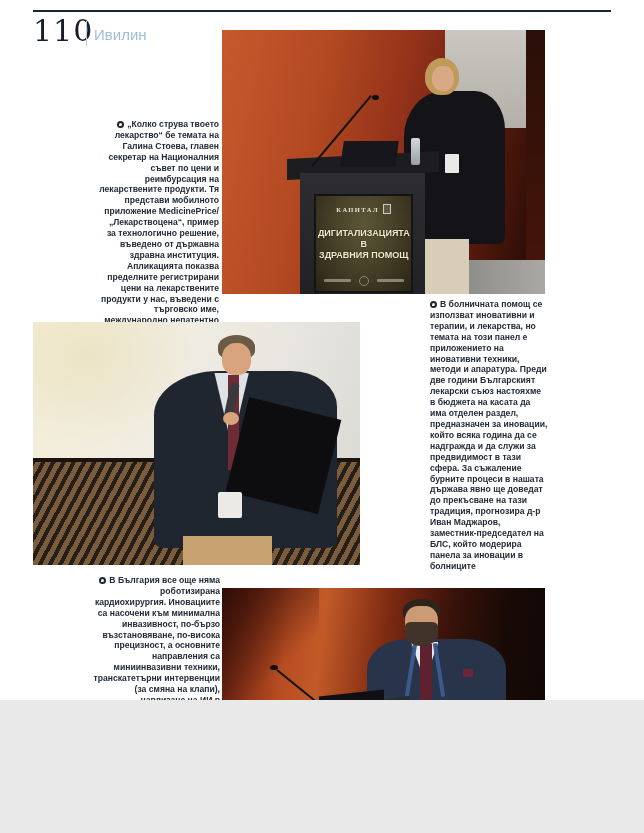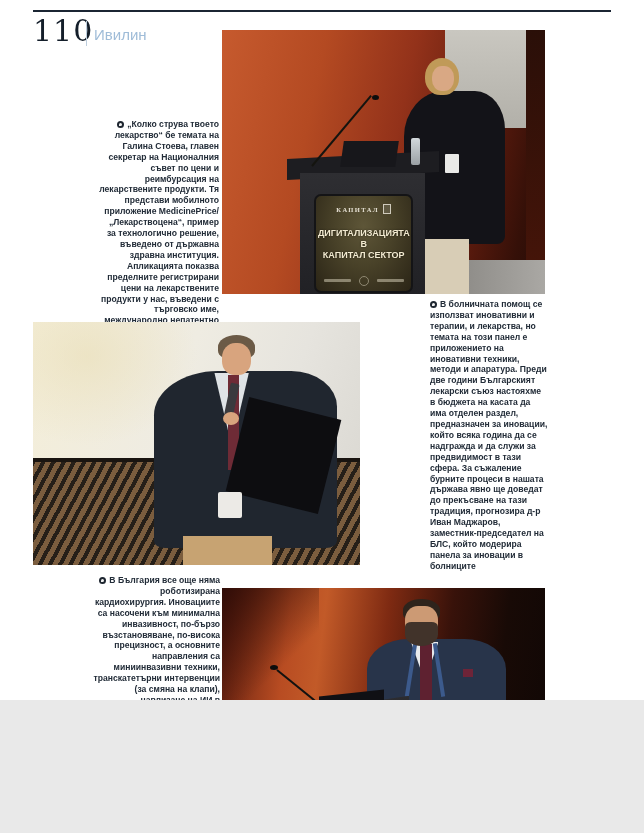--- a/index.html
+++ b/index.html
@@ -44,21 +44,21 @@
   .p1-laptop{left:37%;top:42%;width:17%;height:10%;background:#17171b;transform:skewX(-8deg);}
   .p1-bottle{left:58.5%;top:41%;width:2.8%;height:10%;background:linear-gradient(#d2d8dc,#9aa0a4);border-radius:2px;}
   .w-hair{left:63%;top:10.5%;width:10.5%;height:14%;background:#c09a58;border-radius:50% 50% 45% 45%;}
   .w-face{left:65%;top:13.5%;width:6.8%;height:9.5%;background:#d9a884;border-radius:45%;}
   .w-blazer{left:56.5%;top:23%;width:31%;height:58%;background:#131318;border-radius:40% 30% 8% 8%/30% 25% 5% 5%;}
   .w-badge{left:69%;top:47%;width:4.5%;height:7%;background:#e9e9e7;border-radius:1px;}
   .w-pants{left:62.5%;top:79%;width:14%;height:21%;background:#d8cdb6;}
   .podium1-body{left:24%;top:54%;width:39%;height:46%;background:linear-gradient(180deg,#2e2e32,#212125);}
   .podium1-top{left:20%;top:47.5%;width:47%;height:8%;background:#1d1d21;transform:skewY(-3deg);}
   .podium-screen{border:2px solid #141416;}
-  .p1-screen{left:28.5%;top:62%;width:29.5%;height:36%;background:radial-gradient(ellipse at 50% 32%,#5e5638 0%,#484128 45%,#2a2416 100%);border-radius:7px;}
+  .p1-screen{left:28.5%;top:62%;width:29.5%;height:36%;background:radial-gradient(ellipse at 50% 32%,#5e5638 0%,#484128 45%,#2a2416 100%);}
   .brand-row{position:absolute;left:0;right:0;top:9%;display:flex;justify-content:center;align-items:center;gap:4px;}
   .brand-row .brand-word{position:static;color:#e6e1d4;font-family:"Liberation Serif",serif;
     font-weight:bold;font-size:6.5px;letter-spacing:1.4px;}
   .brand-sq{position:static;width:6px;height:8px;border:1px solid #cfcabc;background:rgba(255,255,255,.12);}
   .screen-title{position:absolute;left:2%;right:2%;top:34%;text-align:center;color:#f2ead0;
     font-weight:bold;font-size:9px;line-height:1.2;text-shadow:0 0 2px rgba(0,0,0,.6);}
   .partner-row{position:absolute;left:8%;right:8%;bottom:6%;height:9%;display:flex;
     justify-content:space-between;align-items:center;opacity:.55;}
   .partner-row i{position:static;display:block;width:34%;height:3px;background:#cfc8b2;border-radius:1px;}
   .partner-row b{position:static;display:block;width:8px;height:8px;border-radius:50%;border:1px solid #cfc8b2;}
@@ -126,21 +126,21 @@
     <div class="p1-bottle"></div>
     <div class="p1-micarm"></div>
     <div class="p1-michead"></div>
     <div class="p1-screen podium-screen">
       <div class="brand-row">
         <span class="brand-word">КАПИТАЛ</span>
         <span class="brand-sq"></span>
       </div>
       <div class="screen-title">
         <div style="position:static;">ДИГИТАЛИЗАЦИЯТА В</div>
-        <div style="position:static;">КАПИТАЛ СЕКТОР</div>
+        <div style="position:static;">ЗДРАВНИЯ ПОМОЩ</div>
       </div>
       <div class="partner-row">
           <i></i>
           <b></b>
           <i></i>
         </div>
     </div>
   </div>
 
   <div class="caption r" style="left:98px;top:119px;width:121px;">

